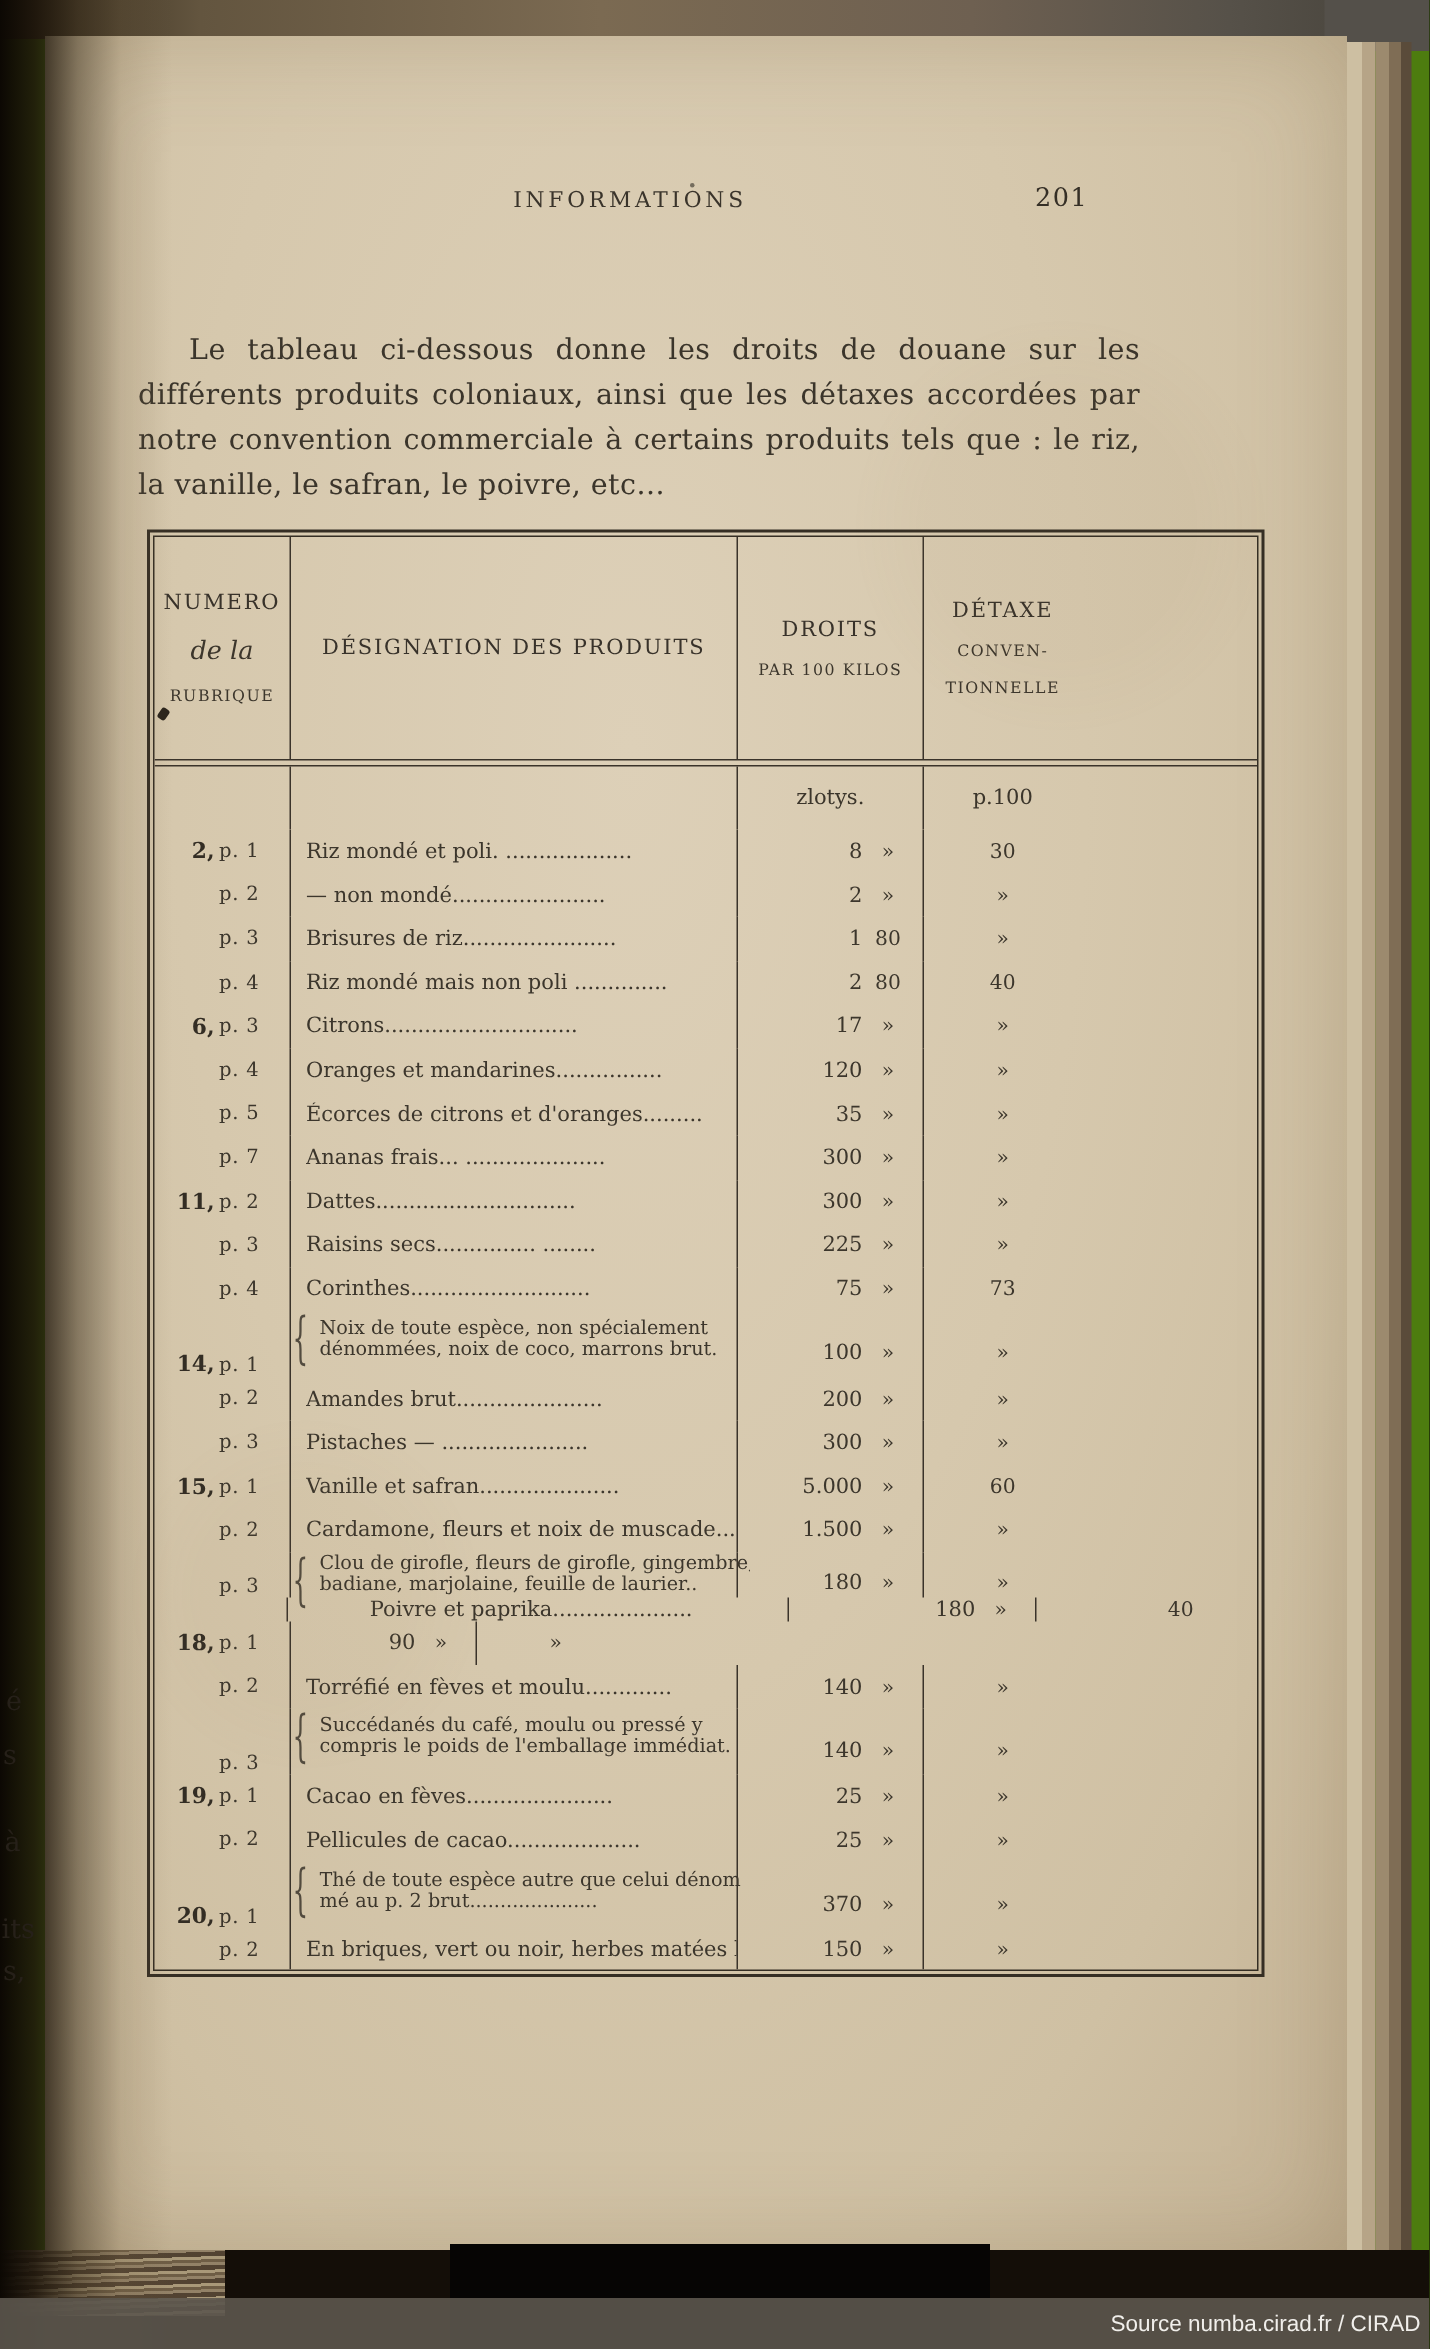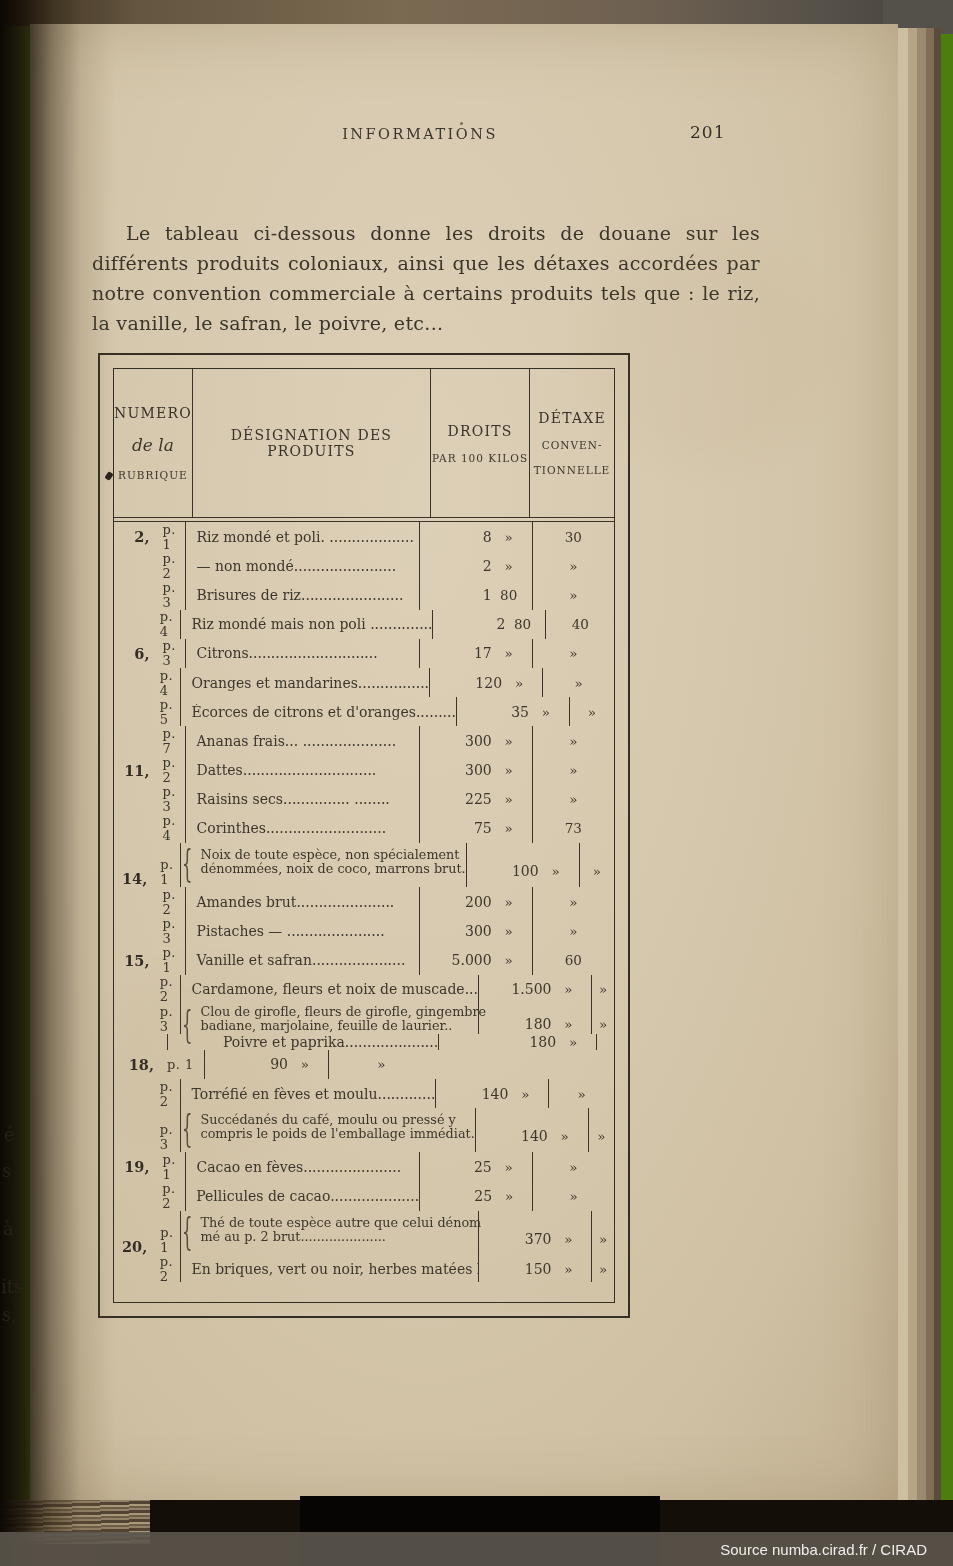--- a/index.html
+++ b/index.html
@@ -35,22 +35,22 @@
   .running-head{position:absolute;top:102px;left:0;width:100%;height:24px;}
   .rh-title{position:absolute;left:250px;width:280px;text-align:center;
     font-size:14.5px;letter-spacing:2.5px;color:#3a342b;}
   .rh-page{position:absolute;left:660px;top:-4px;font-size:17px;letter-spacing:1px;color:#352f26;}
   .sec-title{position:absolute;top:160px;left:0;width:762px;text-align:center;
     font-style:italic;font-weight:bold;font-size:20px;letter-spacing:.5px;color:#39332a;}
   .intro{position:absolute;top:194px;left:62px;width:668px;margin:0;
     font-size:19px;line-height:30px;text-align:justify;text-indent:34px;
     letter-spacing:.3px;color:#3b352b;}
   
-  .table-frame{position:absolute;left:68px;top:329px;width:532px;height:965px;
-    border:2px solid #352e24;padding:13px;box-sizing:border-box;}
+  .table-frame{position:absolute;left:68px;top:329px;width:745px;height:965px;
+    border:2px solid #352e24;padding:2px;box-sizing:border-box;}
   .table-inner{border:1px solid #352e24;width:100%;height:100%;box-sizing:border-box;overflow:hidden;}
   .thead{display:flex;height:148px;}
   .hc{box-sizing:border-box;display:flex;flex-direction:column;align-items:center;justify-content:center;text-align:center;}
   .bR{border-right:1px solid #3a332a;}
   .w-num{width:91px;}  .w-des{width:298px;}  .w-dro{width:124px;}  .w-det{width:105px;}
   .h-big{font-size:14px;letter-spacing:1.2px;color:#38322a;}
   .h-ital{font-style:italic;font-size:17px;margin:14px 0;}
   .h-small{font-size:10.5px;letter-spacing:1px;}
   .h-gap{margin-top:13px;}
   .hrule{height:3px;border-top:1px solid #3a332a;border-bottom:1px solid #3a332a;}
@@ -64,41 +64,41 @@
   .trow.c{height:16px;gap:45px;}
   .c{box-sizing:border-box;display:flex;}
   .trow.s .c,.trow.c .c{align-items:center;}
   .trow.d .cn,.trow.d2 .cn{align-items:flex-end;padding-top:4px;}
   .trow.d .cd,.trow.d2 .cd{align-items:flex-start;padding-top:5px;}
   .trow.d2 .cd{padding-top:1px;}
   .trow.d .cv,.trow.d .cx{align-items:flex-end;padding-bottom:8px;}
   .trow.d2 .cv,.trow.d2 .cx{align-items:flex-end;padding-bottom:2px;}
   .cn{padding-left:8px;}
   .g{display:inline-block;width:32px;text-align:right;font-weight:700;font-size:14.5px;color:#332d24;}
-  .p{display:inline-block;margin-left:13px;font-size:13px;letter-spacing:.5px;}
+  .p{display:inline-block;margin-left:3px;font-size:13px;letter-spacing:.5px;}
   .cd{padding-left:10px;position:relative;}
   .lines{max-width:100%;}
   .ln{font-size:14px;white-space:nowrap;overflow:hidden;color:#3c362c;}
   .trow.d .ln,.trow.d2 .ln{font-size:12.8px;line-height:14px;}
   .brace{position:absolute;left:1px;top:2px;font-size:22px;line-height:1;
     transform:scale(.75,1.7);transform-origin:left top;opacity:.85;}
   .has-brace .lines{padding-left:9px;}
   .cv{justify-content:flex-end;padding-right:6px;}
   .dv{display:inline-block;width:72px;text-align:right;font-size:14px;}
   .ds{display:inline-block;width:34px;text-align:center;font-size:13.5px;}
   .cx{justify-content:center;font-size:13.5px;}
   
   .speck{position:absolute;left:76px;top:448px;width:6px;height:8px;background:#2a241c;
     transform:rotate(35deg);border-radius:2px;}
   .dot{position:absolute;left:430px;top:98px;width:3px;height:3px;border-radius:50%;background:#4a443a;opacity:.7;}
   .frag{position:absolute;font-size:18px;color:#262019;font-family:"DejaVu Serif",serif;z-index:5;}
   
   .footer-bar{position:absolute;left:0;bottom:0;width:100%;height:34px;box-sizing:border-box;
     background:rgba(92,87,78,.9);display:flex;align-items:center;justify-content:flex-end;
-    padding-right:26px;font-family:"Liberation Sans",sans-serif;font-size:15px;color:#f1efeb;z-index:6;}
+    padding-right:6px;font-family:"Liberation Sans",sans-serif;font-size:15px;color:#f1efeb;z-index:6;}
 </style>
 </head>
 <body>
 
 <div class="photo">
 
   <div class="top-edge"></div>
   <div class="corner-tr"></div>
 
   <div class="page">
@@ -128,20 +128,26 @@
           </div>
           <div class="hc w-det">
             <div class="h-big">DÉTAXE</div>
             <div class="h-small h-gap">CONVEN-</div>
             <div class="h-small h-gap">TIONNELLE</div>
           </div>
         </div>
 
         <div class="hrule"></div>
 
+        <div class="units">
+          <div class="uc bR w-num"></div>
+          <div class="uc bR w-des"></div>
+          <div class="uc bR w-dro">zlotys.</div>
+          <div class="uc w-det">p.100</div>
+        </div>
 
         <div class="tbody" id="tbody">
             <div class="trow s">
               <div class="c cn bR w-num">
                 <span class="g">2,</span>
                 <span class="p">p. 1</span>
               </div>
               <div class="c cd bR w-des">
                 <div class="lines">
                   <div class="ln">Riz mondé et poli.  ...................</div>

